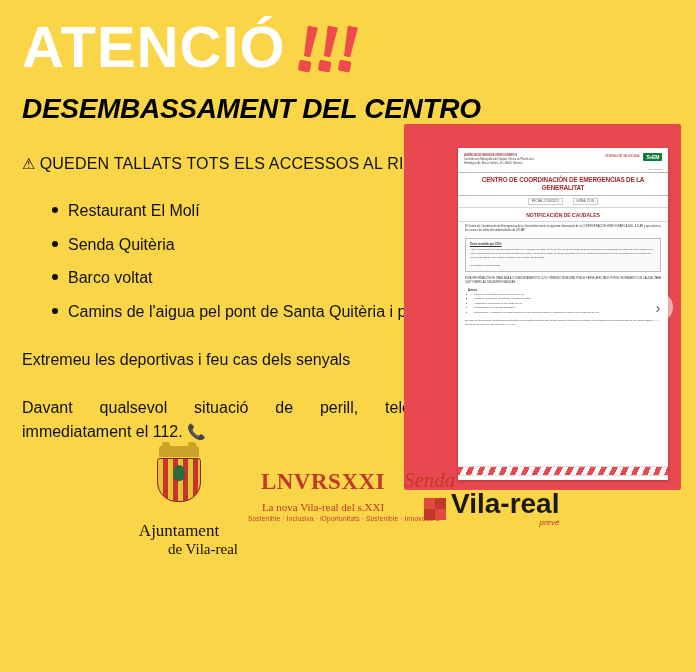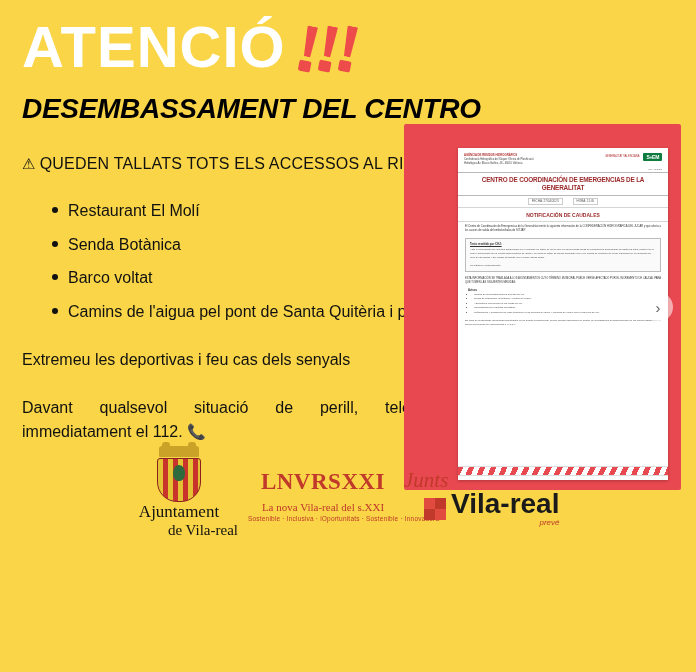--- a/index.html
+++ b/index.html
@@ -374,21 +374,21 @@
     position: absolute;
     left: 50%;
     top: 6px;
     transform: translateX(-50%);
     width: 12px;
     height: 16px;
     background: #2D6B3F;
     border-radius: 50% 50% 45% 45%;
   }
   .ajun-text {
-    margin-top: 1px;
+    margin-top: 20px;
     font-family: "Liberation Serif", serif;
     color: #111;
     line-height: 1.1;
   }
   .ajun-text .l1 { font-size: 17px; }
   .ajun-text .l2 { font-size: 15px; text-align: right; }
 
   .logo-lnvrsxxi {
     position: absolute;
     left: 248px;
@@ -489,21 +489,21 @@
   </div>
 
   <div class="subheadline">DESEMBASSAMENT DEL CENTRO</div>
 
   <div class="lead">
     <span class="warn-icon">⚠</span><span>QUEDEN TALLATS TOTS ELS ACCESSOS AL RIU:</span>
   </div>
 
   <ul class="bullets">
     <li>Restaurant El Molí</li>
-    <li>Senda Botànica</li>
+    <li>Senda Quitèria</li>
     <li>Barco voltat</li>
     <li>Camins de l'aigua pel pont de Santa Quitèria i per Albani</li>
   </ul>
 
   <div class="para para-1">Extremeu les deportivas i feu cas dels senyals</div>
   <div class="para para-2">
     <span>Davant qualsevol situació de perill, telefona immediatament el 112.</span>
     <span class="phone-glyph">📞</span>
   </div>
 
@@ -573,21 +573,21 @@
       </div>
     </div>
 
     <div class="logo-lnvrsxxi">
       <div class="big">LNVRSXXI</div>
       <div class="mid">La nova Vila-real del s.XXI</div>
       <div class="small">Sostenible · Inclusiva · iOportunitats · Sostenible · Innovadora</div>
     </div>
 
     <div class="logo-junts">
-      <div class="word">Junts</div>
+      <div class="word">Senda</div>
     </div>
 
     <div class="logo-vilareal">
       <div class="vr-mark">
         <span></span>
           <span></span>
           <span></span>
           <span></span>
       </div>
       <div class="vr-text">

